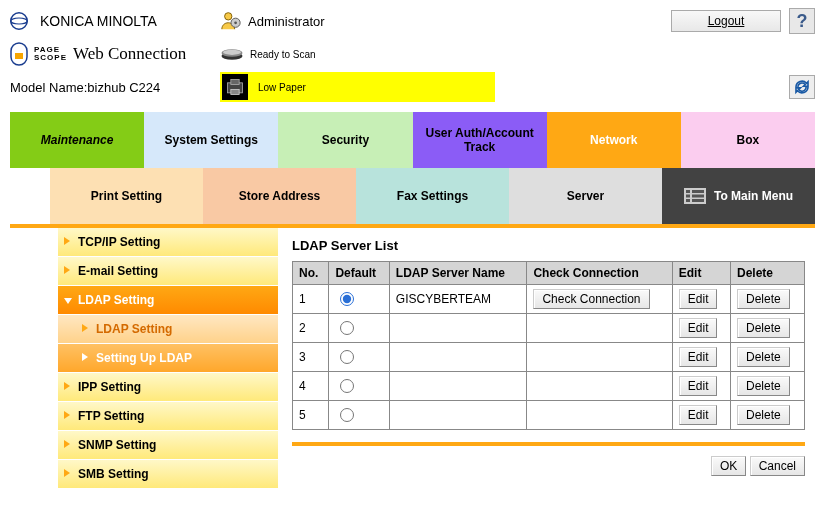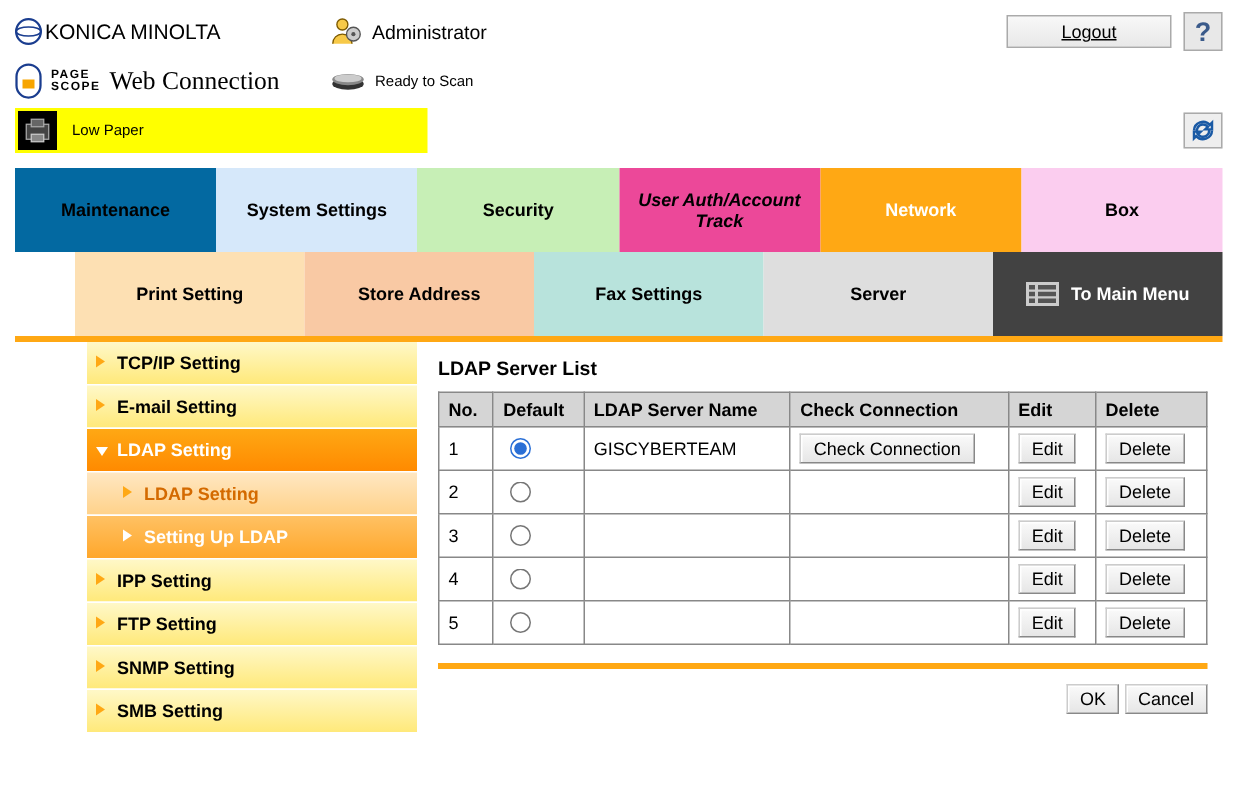--- a/index.html
+++ b/index.html
@@ -6,21 +6,21 @@
   body {
     margin: 0;
     padding: 6px 10px;
     font-family: Arial, Helvetica, sans-serif;
     font-size: 12px;
     color: #000;
     background: #fff;
     width: 825px;
   }
   .top-row { display: flex; align-items: center; height: 30px; }
-  .brand { display: flex; align-items: center; gap: 2px; font-weight: 500; font-size: 14px; width: 210px; }
+  .brand { display: flex; align-items: center; gap: 12px; font-weight: 500; font-size: 14px; width: 210px; }
   .brand-logo { width: 18px; height: 18px; display:inline-block; }
   .admin-block { display:flex; align-items:center; gap:6px; flex:1; font-size:13px; }
   .btn {
     background: linear-gradient(#f8f8f8,#e8e8e8);
     border: 1px solid #aaa;
     padding: 3px 20px;
     font-size: 12px;
     cursor: pointer;
     text-decoration: underline;
   }
@@ -47,24 +47,24 @@
     padding:2px 6px 2px 2px;
     width: 275px;
   }
   .paper-icon { width:26px; height:26px; background:#000; display:flex;align-items:center;justify-content:center; }
   .paper-text { font-size:10px; color:#000; }
   .refresh-btn { margin-left:auto; width:26px; height:24px; border:1px solid #aaa; background:#eee; display:flex; align-items:center; justify-content:center; cursor:pointer; }
   .tabs { margin-top:10px; display:flex; }
   .tab { flex:1; display:flex; align-items:center; justify-content:center; text-align:center; font-size:12px; font-weight:bold; height:56px; cursor:pointer; }
   .tabs2 { display:flex; margin-left:40px; }
   .tab2 { flex:1; display:flex; align-items:center; justify-content:center; text-align:center; font-size:12px; font-weight:bold; height:56px; cursor:pointer; }
-  .tab-maint { background:#0369a1; }
+  .tab-maint { background:#84cc16;font-style:italic; }
   .tab-sys { background:#d6e8fa; }
   .tab-sec { background:#c7efb6; }
-  .tab-user { background:#ec4899;font-style:italic; }
+  .tab-user { background:#8b5cf6; }
   .tab-net { background:#ffa814; color:#fff; }
   .tab-box { background:#fbcdef; }
   .tab-print { background:#fde0b3; }
   .tab-store { background:#f9c9a4; }
   .tab-fax { background:#b8e3dc; }
   .tab-wiz { background:#dedede; }
   .tab-cust { background:#efefef; }
   .tab-main { background:#424242; color:#fff; display:flex; gap:8px; }
   .tab-main .menu-icon { width:22px; height:16px; }
   .orange-rule { height:4px; background:#ffa814; }
@@ -164,20 +164,23 @@
     <svg class="scanner-icon" viewBox="0 0 32 20">
         <ellipse cx="16" cy="14" rx="14" ry="5" fill="#333"></ellipse>
         <ellipse cx="16" cy="10" rx="14" ry="5" fill="#888"></ellipse>
         <ellipse cx="16" cy="9" rx="12" ry="3.5" fill="#ccc"></ellipse>
       </svg>
   </span>
   <span class="ready" style="margin-left:6px">Ready to Scan</span>
 </div>
 
 <div class="row3">
+  <div class="model">
+    <span>Model Name:</span><span>bizhub C224</span>
+  </div>
   <div class="paper-bar">
     <span class="paper-icon">
       <svg width="20" height="20" viewBox="0 0 24 24">
           <rect x="3" y="7" width="18" height="12" fill="#444" stroke="#aaa"></rect>
           <rect x="7" y="3" width="10" height="6" fill="#666" stroke="#aaa"></rect>
           <rect x="7" y="15" width="10" height="6" fill="#888" stroke="#ccc"></rect>
         </svg>
     </span>
     <span class="paper-text">Low Paper</span>
   </div>

